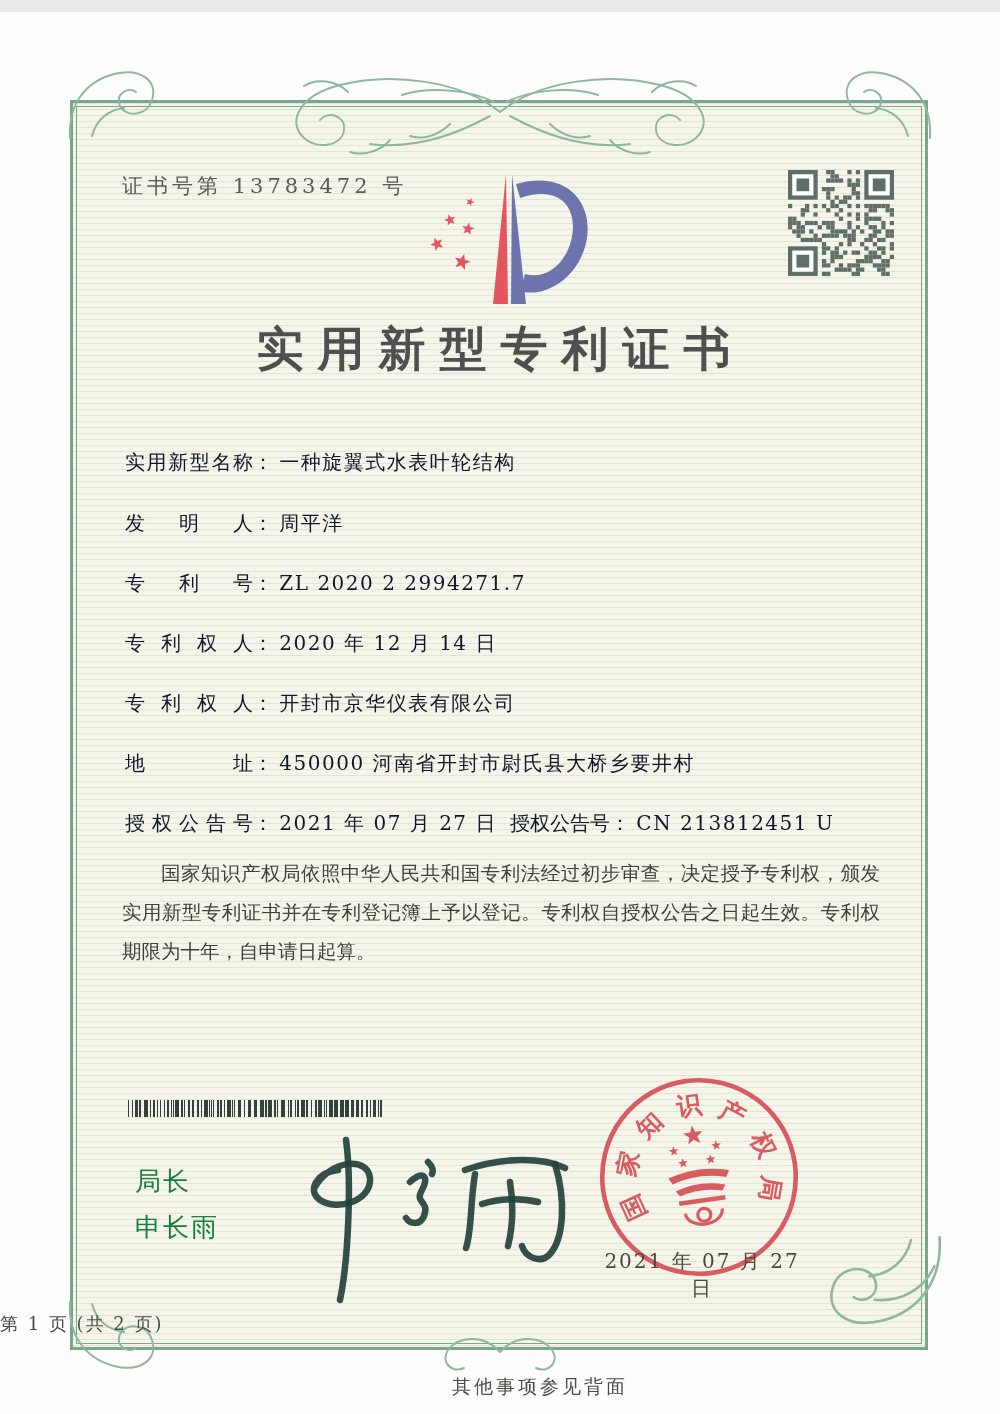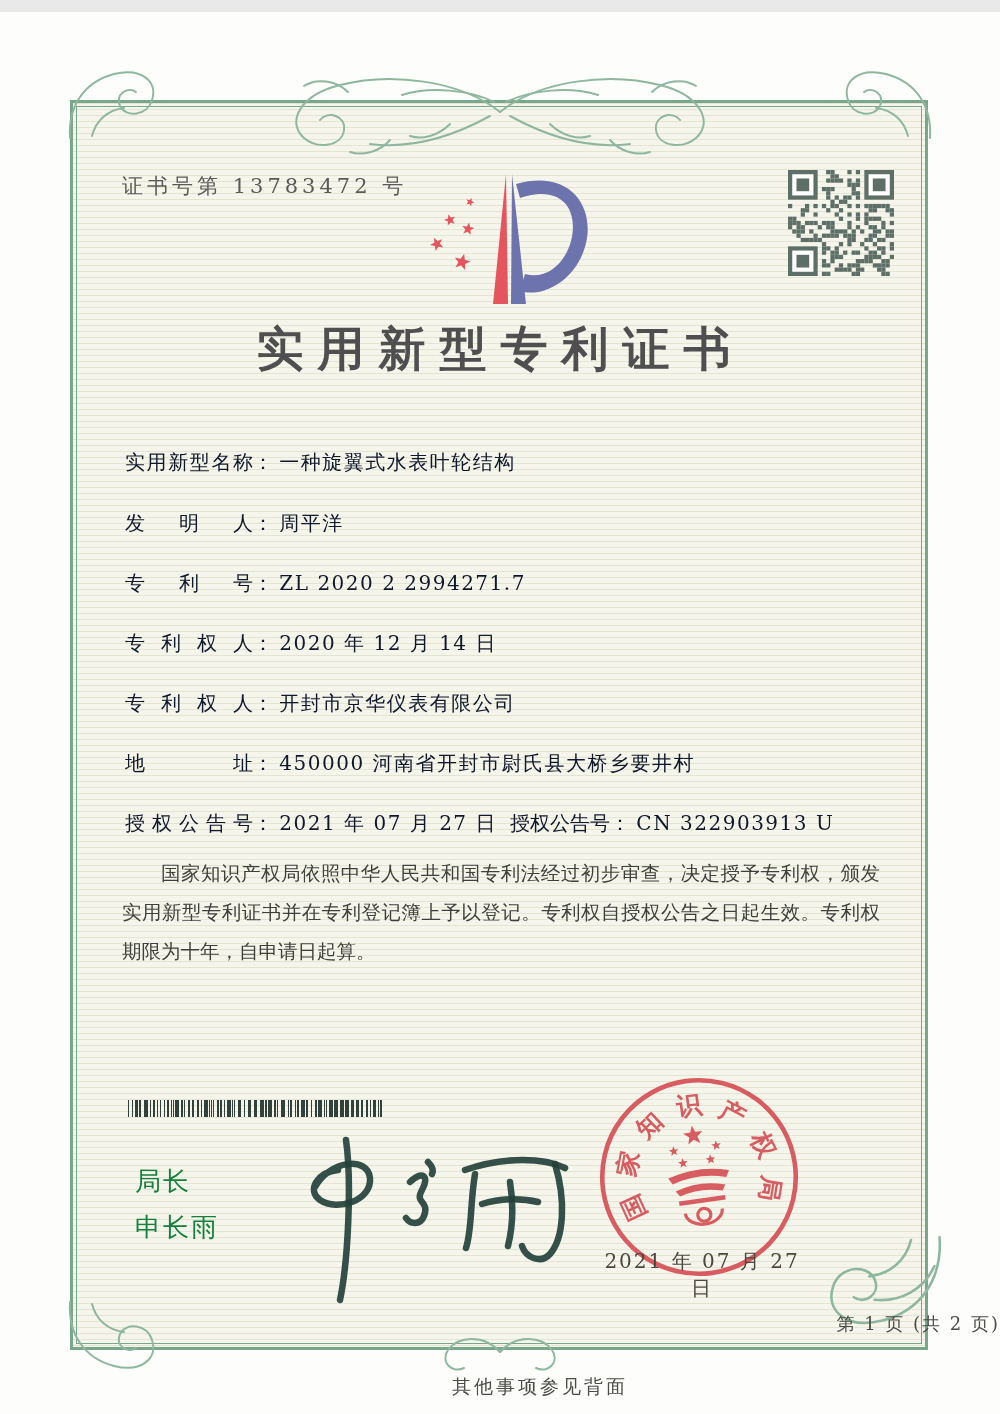--- a/index.html
+++ b/index.html
@@ -39,21 +39,21 @@
   .signer{position:absolute;left:135px;top:1148px;font-family:Liberation Mono, monospace;color:#15803d;font-size:26px;line-height:46px;letter-spacing:2px;}
   .signature{position:absolute;left:260px;top:1100px;width:340px;height:200px;}
   .signature path{fill:none;stroke:var(--signature_ink);stroke-width:6.5;stroke-linecap:round;opacity:.92;}
   .seal{position:absolute;left:592px;top:1058px;width:214px;height:214px;opacity:.88;transform:rotate(-8deg);}
   .seal-ring{fill:none;stroke:var(--seal_red);stroke-width:5;}
   .seal-emblem path,.seal-emblem rect{fill:var(--seal_red);}
   .seal-emblem .stroke{fill:none;stroke:var(--seal_red);stroke-width:3.5;}
   .seal-date{position:absolute;left:592px;top:1236px;width:220px;text-align:center;font-size:20px;letter-spacing:2px;color:#4b463e;}
   .logo{position:absolute;left:420px;top:150px;width:180px;height:150px;}
   .qr{position:absolute;left:788px;top:158px;width:106px;height:106px;}
-  .footer-page{position:absolute;left:0;top:1300px;width:100%;text-align:right;font-size:18px;color:#4a4c46;letter-spacing:2px;}
+  .footer-page{position:absolute;left:0;top:1300px;width:100%;text-align:left;font-size:18px;color:#4a4c46;letter-spacing:2px;}
   .back-note{position:absolute;left:0;top:1362px;width:100%;text-align:center;font-size:19px;color:#4a4c46;letter-spacing:3px;padding-left:40px;}
 </style>
 </head>
 <body>
 
 <div class="page">
 
   <div class="frame">
     <div class="frame-inner"></div>
   </div>
@@ -349,21 +349,21 @@
   </div>
   <div class="frow" style="top:738px">
     <span class="flabel">地址</span><span class="fcolon">：</span>
     <span class="fvalue">450000 河南省开封市尉氏县大桥乡要井村</span>
   </div>
   <div class="frow" style="top:798px">
     <span class="flabel">授权公告号</span><span class="fcolon">：</span>
     <span class="fvalue">2021 年 07 月 27 日</span>
     <span class="fsecond">
       <span>授权公告号</span><span>：</span>
-      <span class="fvalue">CN 322903913 U</span>
+      <span class="fvalue">CN 213812451 U</span>
     </span>
   </div>
 
   <div class="paras">
     <p>国家知识产权局依照中华人民共和国专利法经过初步审查，决定授予专利权，颁发实用新型专利证书并在专利登记簿上予以登记。专利权自授权公告之日起生效。专利权期限为十年，自申请日起算。</p>
   </div>
 
   <svg class="barcode" id="barcode-svg" viewBox="0 0 258 17" preserveAspectRatio="none">
       <rect x="0" y="0" width="1" height="17" fill="#33413c"></rect>
       <rect x="4" y="0" width="1" height="17" fill="#33413c"></rect>

